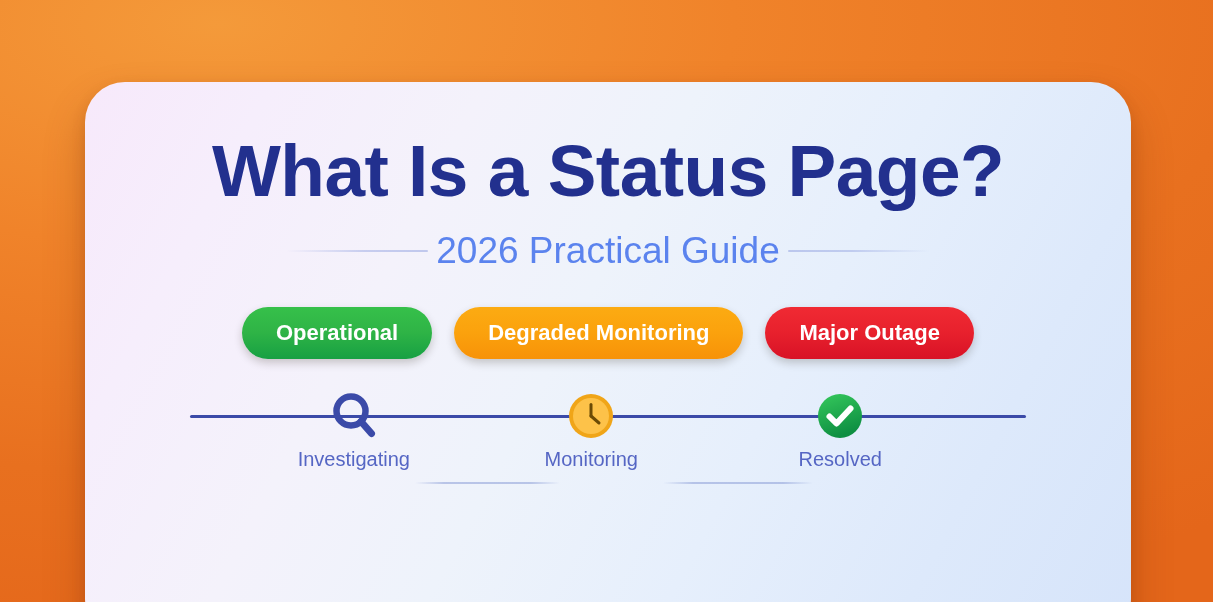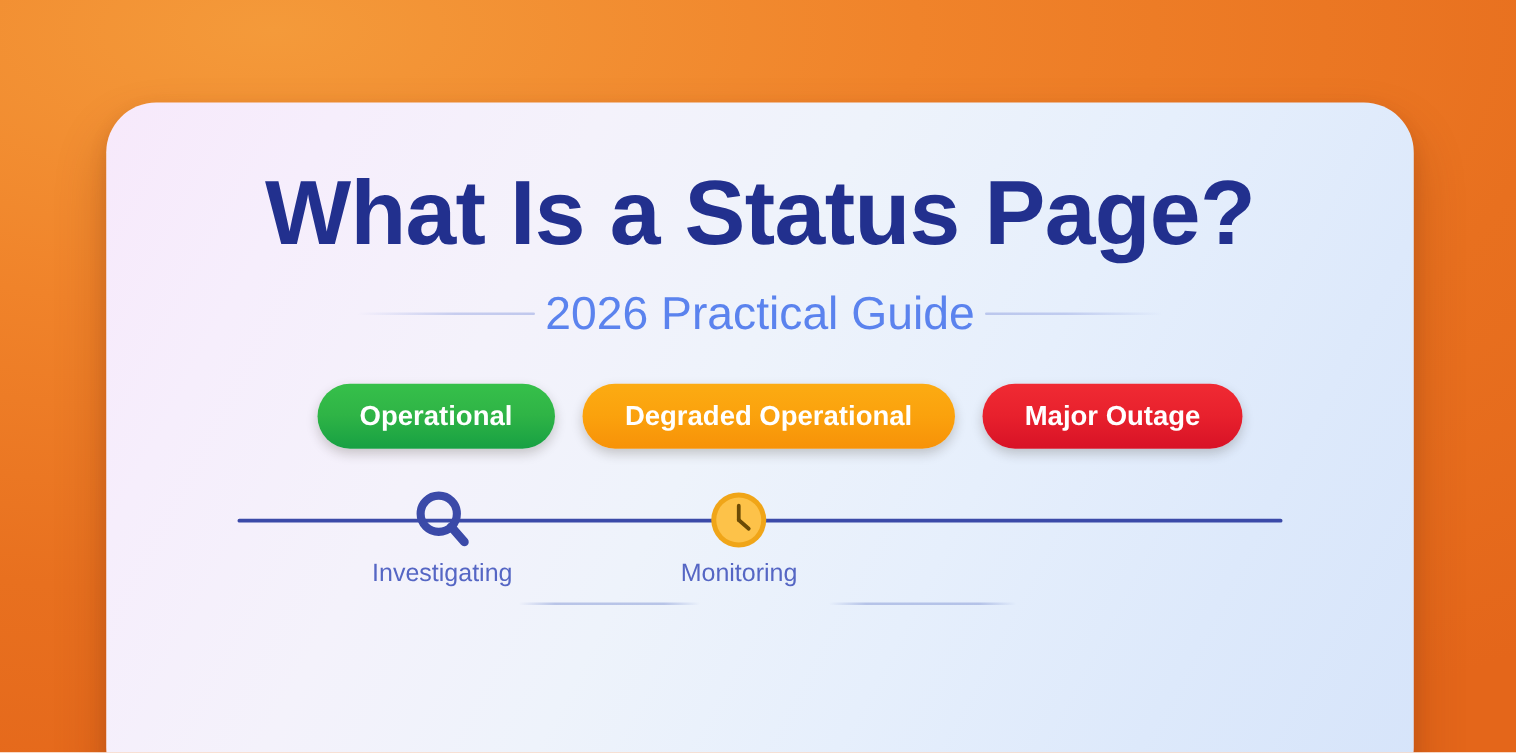--- a/index.html
+++ b/index.html
@@ -83,21 +83,21 @@
     font-size: 37px;
     font-weight: 400;
     color: #5b83ee;
     white-space: nowrap;
     line-height: 1;
   }
 
   
   #badges {
     position: absolute;
-    left: 16px;
+    left: 0;
     top: 225px;
     width: 100%;
     display: flex;
     align-items: center;
     justify-content: center;
     gap: 22px;
   }
   .badge {
     height: 52px;
     display: flex;
@@ -181,21 +181,21 @@
     <div id="title">What Is a Status Page?</div>
 
     <div id="subtitle-row">
       <div class="sub-rule"></div>
       <div id="subtitle">2026 Practical Guide</div>
       <div class="sub-rule right"></div>
     </div>
 
     <div id="badges">
       <div class="badge green">Operational</div>
-      <div class="badge orange">Degraded Operational</div>
+      <div class="badge orange">Degraded Monitoring</div>
       <div class="badge red">Major Outage</div>
     </div>
 
     <div id="timeline">
 
       <div id="tl-track"></div>
 
       <div class="tl-link" style="left:330px; width:145px;"></div>
 
       <div class="tl-link" style="left:578px; width:150px;"></div>
@@ -215,17 +215,32 @@
           <svg width="48" height="48" viewBox="0 0 48 48">
             <circle cx="24" cy="24" r="22" fill="#f0a518"></circle>
             <circle cx="24" cy="24" r="18" fill="#fdc249"></circle>
             <line x1="24" y1="24" x2="24" y2="12.5" stroke="#6b4a05" stroke-width="3" stroke-linecap="round"></line>
             <line x1="24" y1="24" x2="32" y2="31" stroke="#6b4a05" stroke-width="3" stroke-linecap="round"></line>
           </svg>
         </div>
         <div class="tl-label">Monitoring</div>
       </div>
 
+      <div class="tl-node" style="left:72.2%;">
+        <div class="tl-icon-wrap">
+          <svg width="48" height="48" viewBox="0 0 48 48">
+            <defs>
+              <linearGradient id="gchk" x1="0" y1="0" x2="0.35" y2="1">
+                <stop offset="0%" stop-color="#36c95c"></stop>
+                <stop offset="100%" stop-color="#0e8f42"></stop>
+              </linearGradient>
+            </defs>
+            <circle cx="24" cy="24" r="22" fill="url(#gchk)"></circle>
+            <path d="M13.5 24.5 L20.5 31.5 L34.5 16.5" fill="none" stroke="#ffffff" stroke-width="6" stroke-linecap="round" stroke-linejoin="round"></path>
+          </svg>
+        </div>
+        <div class="tl-label">Resolved</div>
+      </div>
 
     </div>
 
   </div>
 </div>
 
 </body></html>

